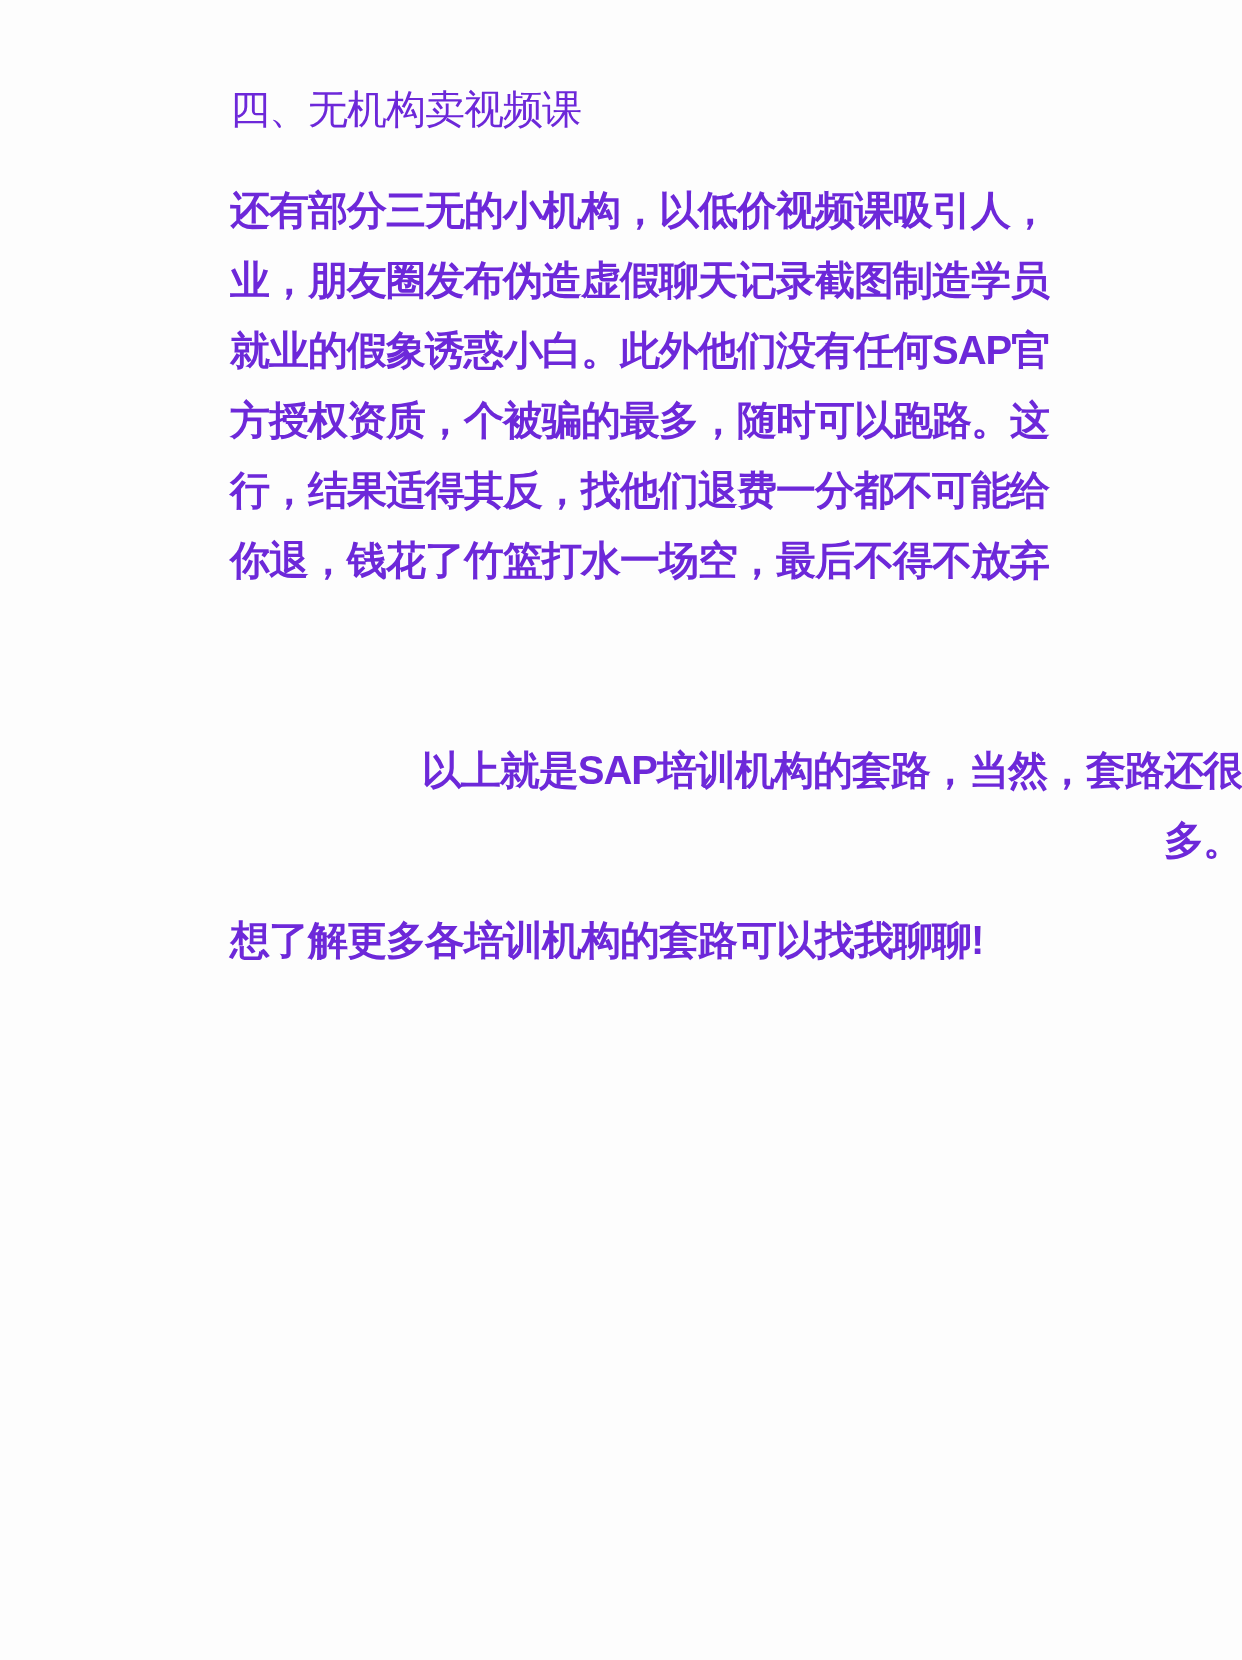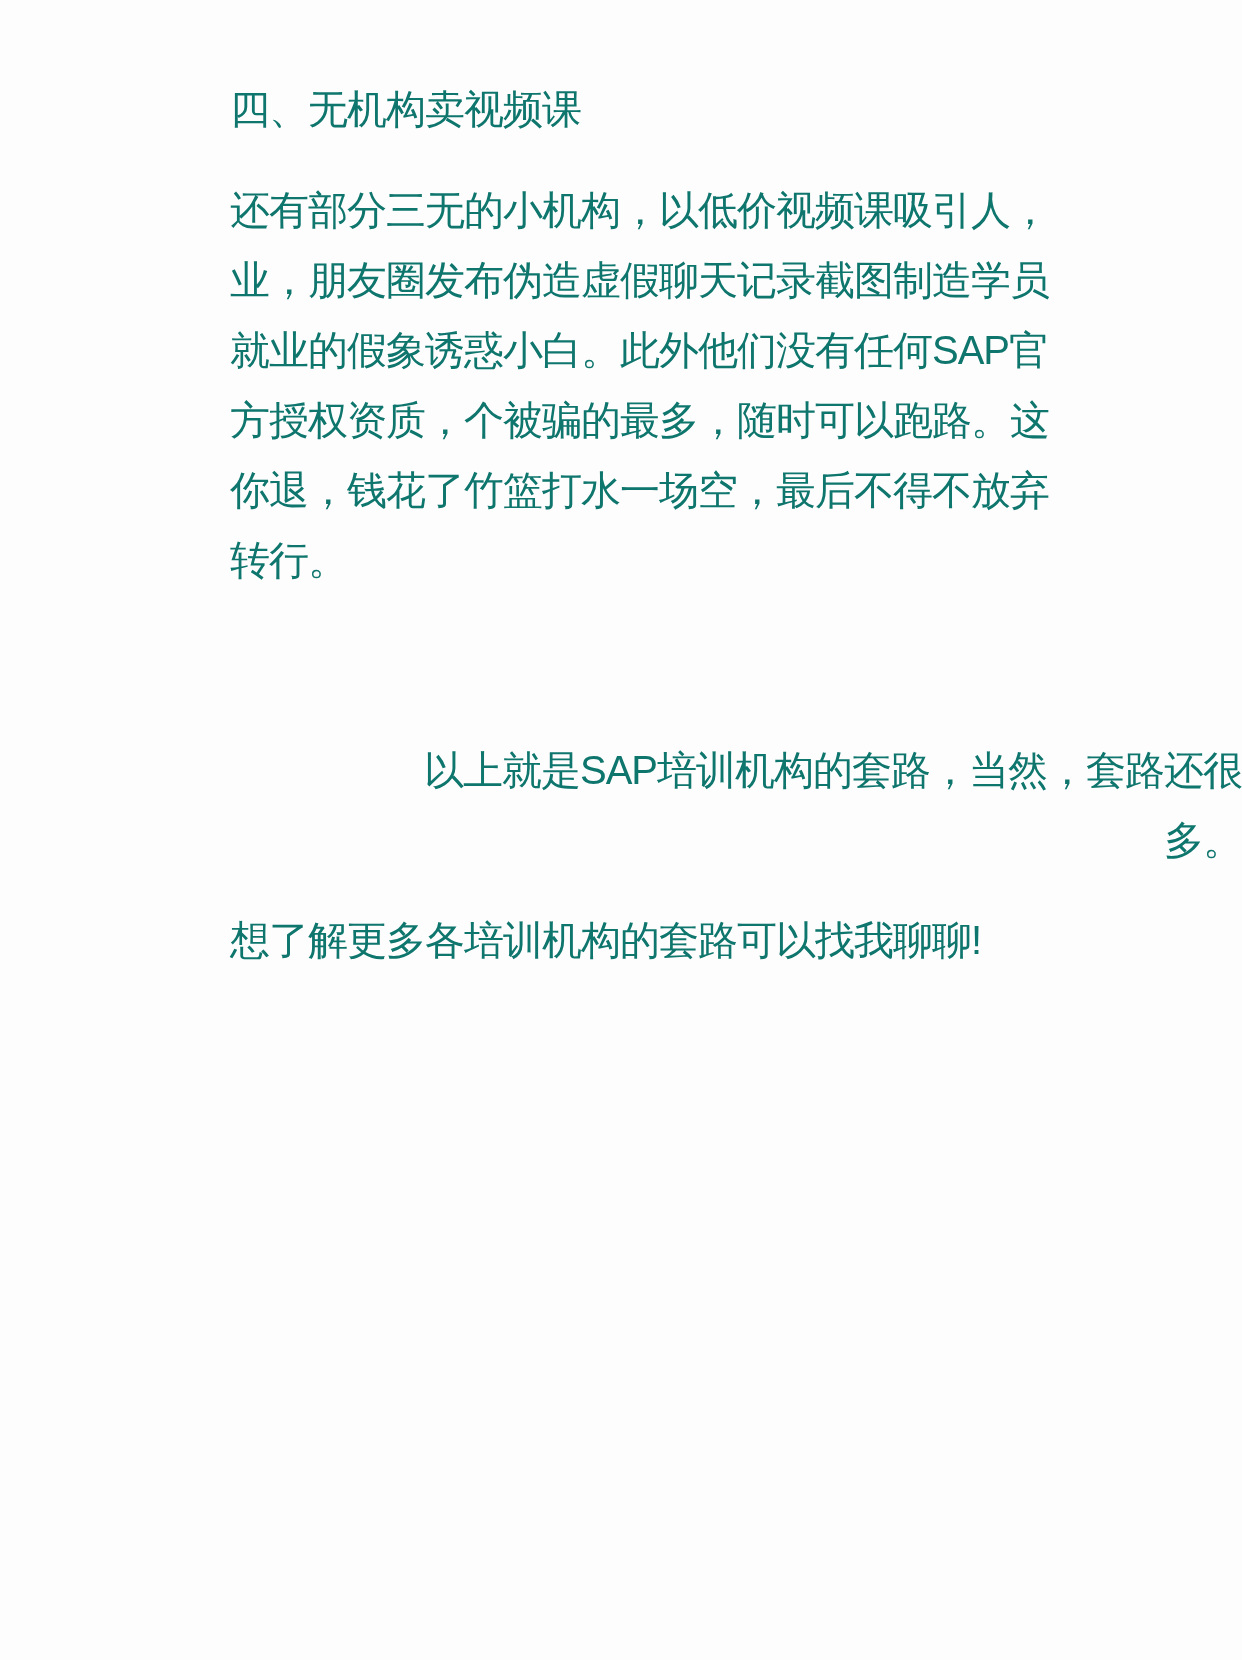--- a/index.html
+++ b/index.html
@@ -6,21 +6,21 @@
     margin: 0;
     padding: 0;
   }
   .page {
     position: relative;
     width: 1242px;
     height: 1660px;
     background: #fdfdfd;
     overflow: hidden;
     font-family: "Liberation Sans", "DejaVu Sans", sans-serif;
-    color: #0f766e;
+    color: #6d28d9;
   }
   .content {
     padding: 85px 0 0 230px;
   }
   .heading {
     font-size: 40px;
     line-height: 48px;
     font-weight: 400;
     letter-spacing: -1px;
     white-space: nowrap;
@@ -35,40 +35,40 @@
     margin-top: 140px;
     text-align: right;
   }
   .para-cta {
     margin-top: 30px;
   }
   .text-line {
     font-size: 40px;
     line-height: 70px;
     height: 70px;
-    font-weight: 400;
+    font-weight: 700;
     letter-spacing: -1px;
     white-space: nowrap;
   }
 </style>
 </head>
 <body>
 
 <div class="page">
   <div class="content">
 
     <div class="heading"><span>四、无机构卖视频课</span></div>
 
     <div class="paragraph para-body">
       <div class="text-line">还有部分三无的小机构，以低价视频课吸引人，</div>
       <div class="text-line">业，朋友圈发布伪造虚假聊天记录截图制造学员</div>
       <div class="text-line">就业的假象诱惑小白。此外他们没有任何SAP官</div>
       <div class="text-line">方授权资质，个被骗的最多，随时可以跑路。这</div>
+      <div class="text-line">行，结果适得其反，找他们退费一分都不可能给</div>
       <div class="text-line">你退，钱花了竹篮打水一场空，最后不得不放弃</div>
-      <div class="text-line">转行。</div>
     </div>
 
     <div class="paragraph para-summary">
       <div class="text-line">以上就是SAP培训机构的套路，当然，套路还很</div>
       <div class="text-line">多。</div>
     </div>
 
     <div class="paragraph para-cta">
       <div class="text-line">想了解更多各培训机构的套路可以找我聊聊!</div>
     </div>

